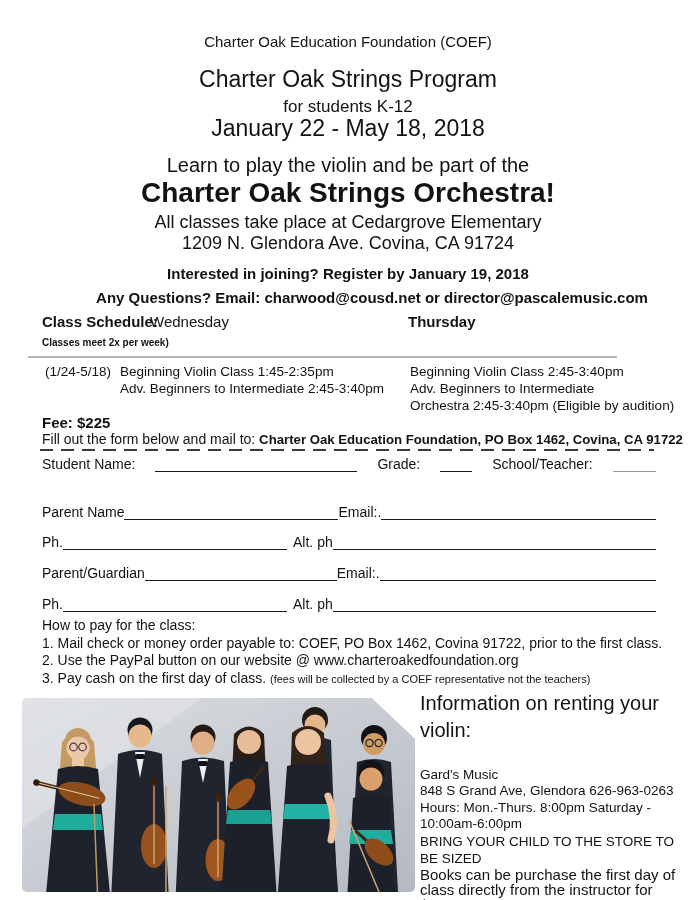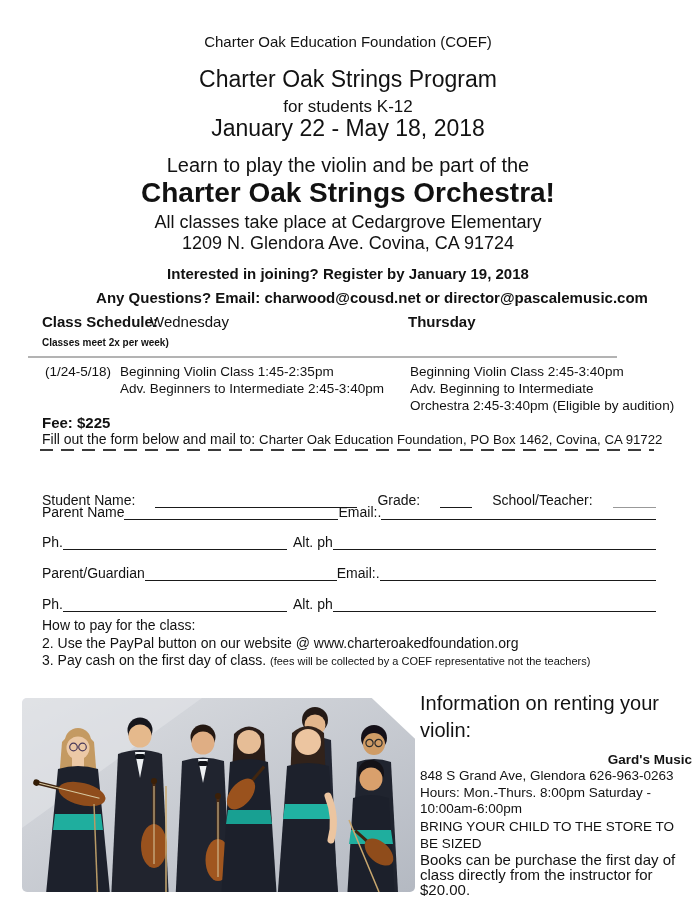--- a/index.html
+++ b/index.html
@@ -29,30 +29,30 @@
   .sch-thu{left:408px;top:313px;font-size:15px;font-weight:bold;}
   .sch-note{left:42px;top:337px;font-size:10px;font-weight:bold;}
   .sch-rule{left:28px;top:356px;width:589px;height:2px;background:#b3b3b3;}
   .sch-range{left:45px;top:363px;font-size:13.5px;line-height:17px;}
   .sch-col{font-size:13.5px;line-height:17px;}
   .sch-col div{white-space:nowrap;}
   .col-wed{left:120px;top:363px;}
   .col-thu{left:410px;top:363px;}
   .fee-line{left:42px;top:414px;font-size:15px;font-weight:bold;}
   .mail-line{left:42px;top:431px;font-size:14px;white-space:nowrap;}
-  .mail-line .small{font-size:13.2px;}
+  .mail-line .small{font-size:13.2px;font-weight:bold;}
   .dash-rule{left:40px;top:449px;width:614px;height:2px;
     background:repeating-linear-gradient(90deg,#3a3a3a 0 13px,transparent 13px 21px);}
 
   
   .form-row{left:42px;width:614px;height:18px;display:flex;align-items:flex-end;font-size:14px;}
   .form-row .lbl{white-space:nowrap;line-height:16px;}
   .fill{border-bottom:1.5px solid #1a1a1a;height:16px;}
   .fill.gray{border-bottom-color:#999;}
-  .row-1{top:490px;gap:20px;} .row-2{top:502px;} .row-3{top:532px;}
+  .row-1{top:454px;gap:20px;} .row-2{top:502px;} .row-3{top:532px;}
   .row-4{top:563px;} .row-5{top:594px;}
   .w200{width:202px;} .w32{width:32px;} .w215{width:214px;}
   .w225{width:224px;} .w195{width:192px;}
   .grow{flex:1 1 auto;}
   .gap6{width:6px;}
 
   
   .pay-block{left:42px;top:617px;width:630px;font-size:14px;line-height:17.5px;}
   .pay-block .note{font-size:11px;}
 
@@ -60,21 +60,21 @@
   .photo{
     left:22px;top:698px;width:393px;height:194px;
     clip-path:polygon(0% 0%,89% 0%,100% 21%,100% 100%,0% 100%);
     border-radius:5px;overflow:hidden;
   }
   .photo svg{display:block;}
 
   
   .rent-block{left:420px;top:690px;width:272px;}
   .rent-title{font-size:20px;line-height:27px;text-underline-offset:3px;}
-  .rent-store{font-size:13.5px;font-weight:bold;margin-top:8px;line-height:16px;text-align:right;}
+  .rent-store{font-size:13.5px;font-weight:normal;margin-top:23px;line-height:16px;}
   .rent-line{font-size:13.5px;line-height:16.5px;}
   .rent-caps{font-size:13.5px;line-height:17px;}
   .rent-books{font-size:15px;line-height:15px;}
 </style>
 </head>
 <body>
 
 <div id="page">
 
   <div class="abs center org-line">Charter Oak Education Foundation (COEF)</div>
@@ -93,21 +93,21 @@
   <div class="abs sch-thu">Thursday</div>
   <div class="abs sch-note">Classes meet 2x per week)</div>
   <div class="abs sch-rule"></div>
   <div class="abs sch-range">(1/24-5/18)</div>
   <div class="abs sch-col col-wed">
     <div>Beginning Violin Class 1:45-2:35pm</div>
     <div>Adv. Beginners to Intermediate 2:45-3:40pm</div>
   </div>
   <div class="abs sch-col col-thu">
     <div>Beginning Violin Class 2:45-3:40pm</div>
-    <div>Adv. Beginning to Intermediate</div>
+    <div>Adv. Beginners to Intermediate</div>
     <div>Orchestra 2:45-3:40pm (Eligible by audition)</div>
   </div>
   <div class="abs fee-line">Fee: $225</div>
   <div class="abs mail-line">
     <span>Fill out the form below and mail to: </span><span class="small">Charter Oak Education Foundation, PO Box 1462, Covina, CA 91722</span>
   </div>
   <div class="abs dash-rule"></div>
 
   <div class="abs form-row row-1">
     <span class="lbl">Student Name:</span>
@@ -139,20 +139,21 @@
   <div class="abs form-row row-5">
     <span class="lbl">Ph.</span>
     <span class="fill w225"></span>
     <span class="gap6"></span>
     <span class="lbl">Alt. ph</span>
     <span class="fill grow"></span>
   </div>
 
   <div class="abs pay-block">
     <div>How to pay for the class:</div>
+    <div>1. Mail check or money order payable to: COEF,  PO Box 1462, Covina 91722, prior to the first class.</div>
     <div>2. Use the PayPal button on our website @ www.charteroakedfoundation.org</div>
     <div>
       <span>3. Pay cash on the first day of class. </span><span class="note">(fees will be collected by a COEF representative not the teachers)</span>
     </div>
   </div>
 
   <div class="abs photo">
     <svg width="393" height="194" viewBox="0 0 393 194" xmlns="http://www.w3.org/2000/svg">
       <defs>
         <linearGradient id="wall" x1="0" y1="0" x2="1" y2="1">

